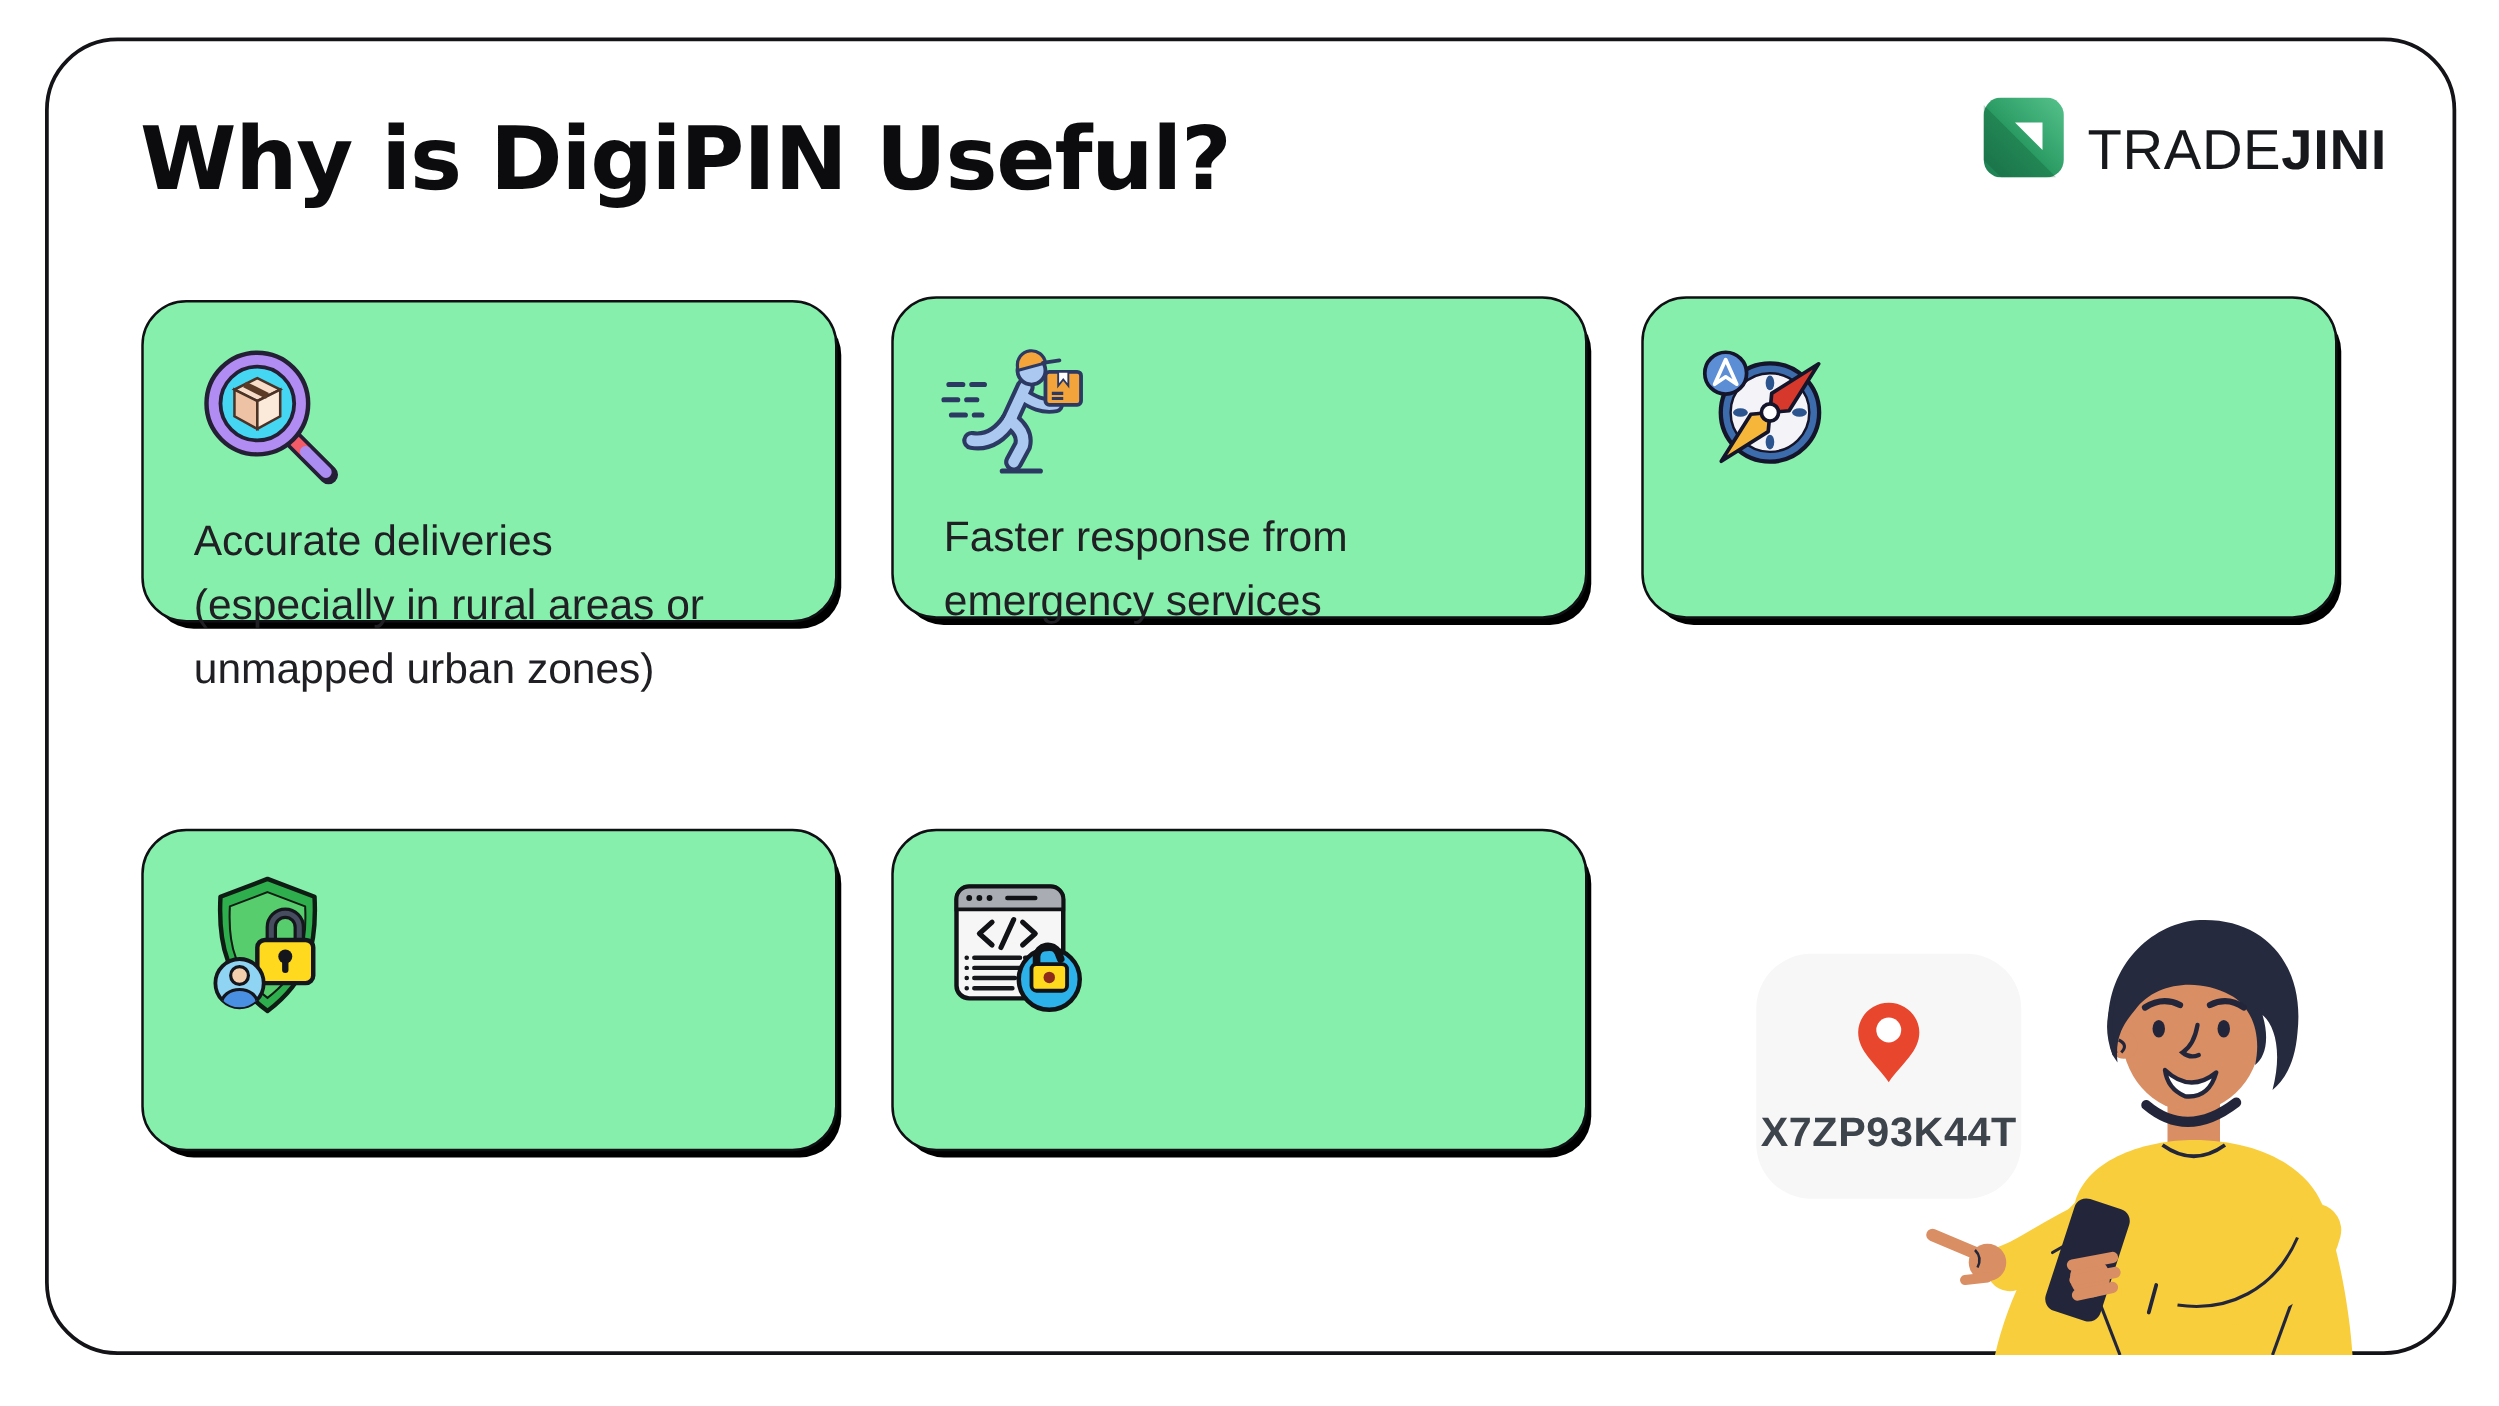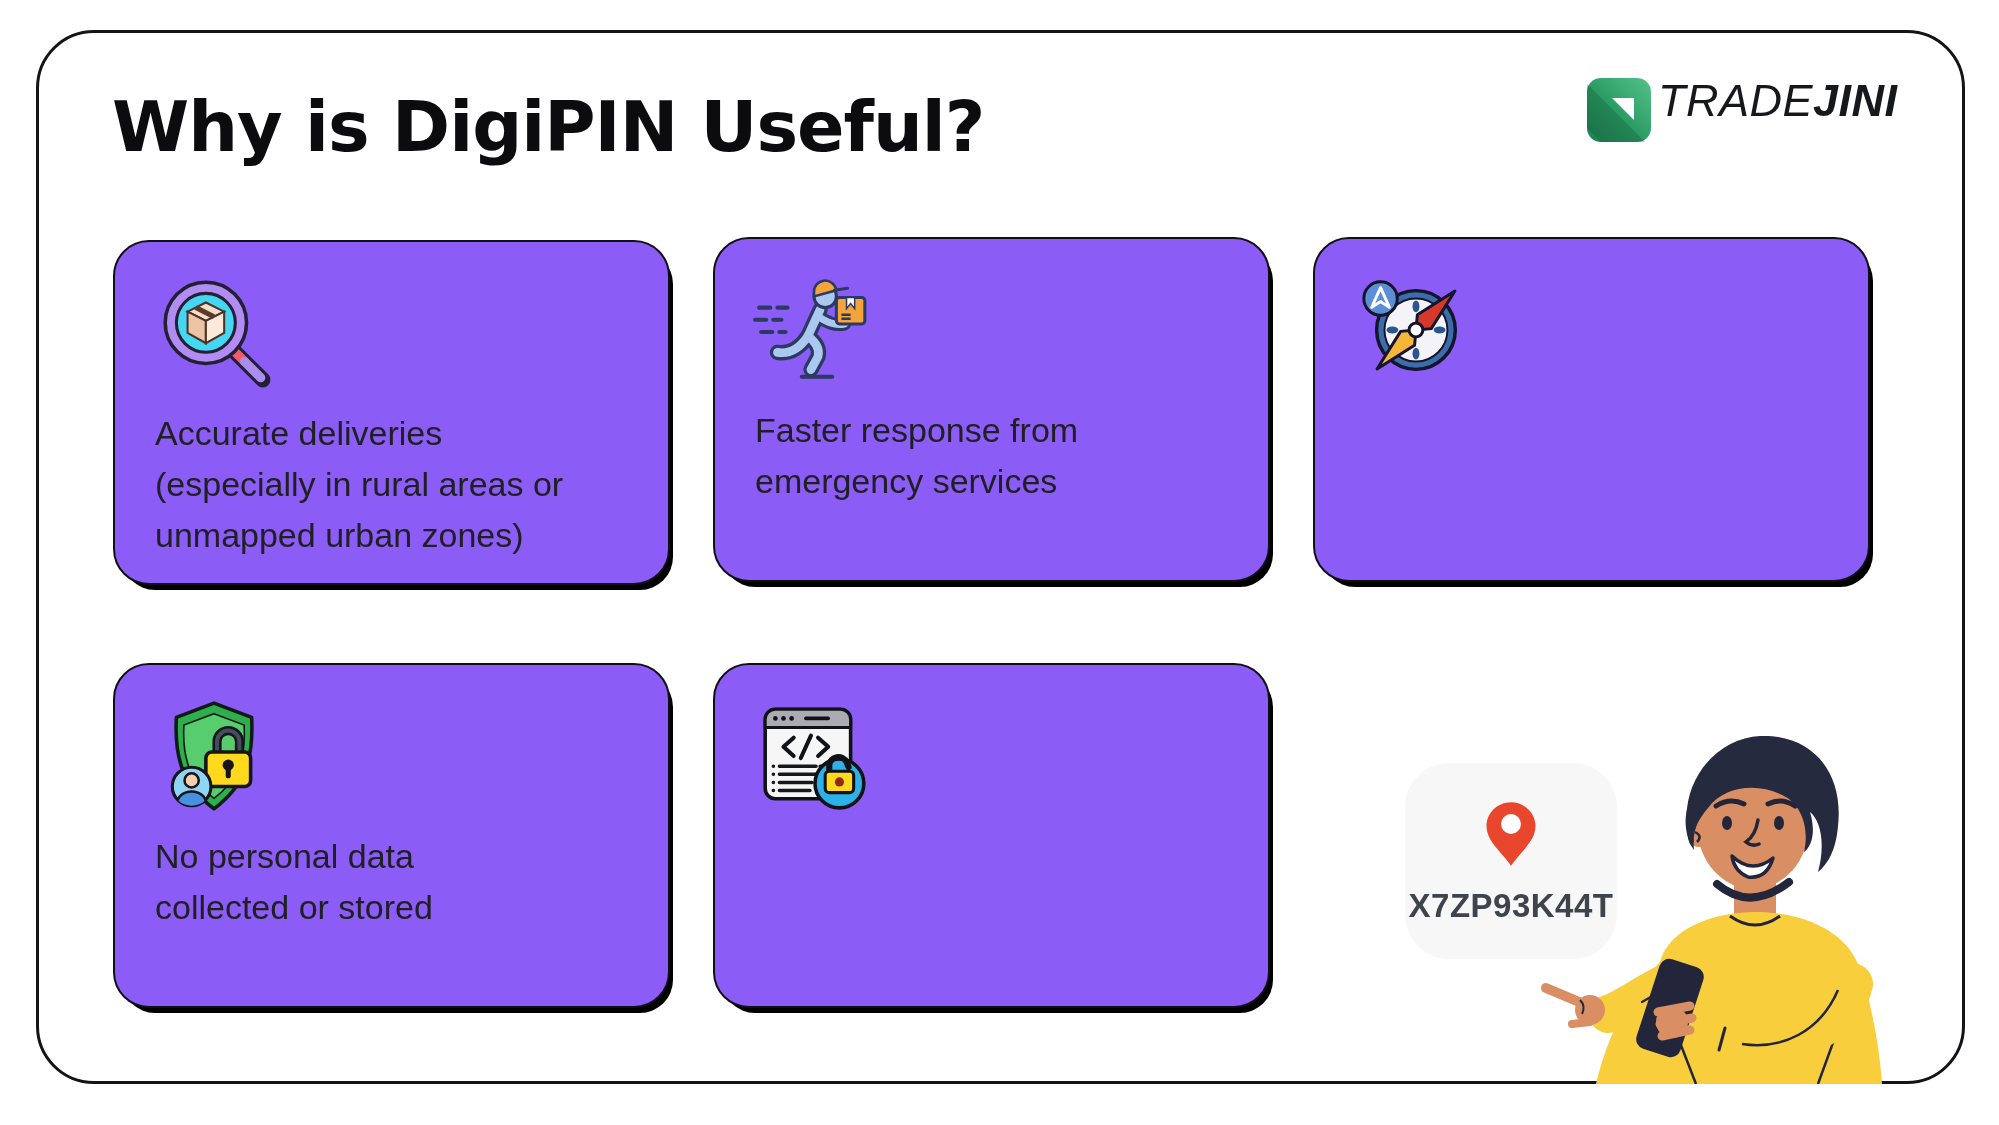--- a/index.html
+++ b/index.html
@@ -9,27 +9,27 @@
   }
   .frame{
     position:absolute;left:36px;top:30px;width:1923px;height:1048px;
     border:3px solid #141418;border-radius:58px;background:#ffffff;box-sizing:content-box;
   }
   .page-title{
     position:absolute;left:112px;top:92px;margin:0;
     font-family:"DejaVu Sans",sans-serif;
     font-size:70px;font-weight:800;letter-spacing:-1px;color:#0c0c0f;line-height:1;
   }
-  .logo{position:absolute;left:1586px;top:78px;display:flex;align-items:flex-start;gap:6px;font-style:italic;}
+  .logo{position:absolute;left:1586px;top:78px;display:flex;align-items:flex-end;gap:18px;}
   .logo-mark svg{width:66px;height:64px;display:block;}
   .logo-text{font-size:45px;color:#17181c;letter-spacing:.5px;font-weight:400;line-height:1;}
   .logo-text b{font-weight:800;}
 
   .card{
-    position:absolute;width:557px;height:345px;background:#8b5cf6;
+    position:absolute;width:557px;height:258px;background:#86efac;
     border:2.5px solid #101014;border-radius:36px;box-sizing:border-box;
     box-shadow:6px 8px 0 -3px #000000;
   }
   .c1{left:113px;top:240px;}
   .c2{left:713px;top:237px;}
   .c3{left:1313px;top:237px;}
   .c4{left:113px;top:663px;}
   .c5{left:713px;top:663px;}
   .card .icon{position:absolute;left:38px;top:30px;display:block;}
   .card .icon svg{width:122px;height:122px;display:block;}
@@ -163,22 +163,20 @@
       <rect x="52" y="56" width="44" height="34" rx="6" fill="#ffd91e" stroke="#14161c" stroke-width="3.5"></rect>
       <circle cx="74" cy="69" r="5.5" fill="#14161c"></circle>
       <rect x="71.5" y="71" width="5" height="11" rx="2.5" fill="#14161c"></rect>
       <circle cx="38" cy="90" r="19" fill="#8fd4f2" stroke="#14161c" stroke-width="3"></circle>
       <g clip-path="url(#badgeClip)">
         <circle cx="38" cy="84" r="7" fill="#f3cfae" stroke="#14161c" stroke-width="2.5"></circle>
         <path d="M24,106 a14,11 0 0 1 28,0 v6 h-28 z" fill="#4a90e2" stroke="#14161c" stroke-width="2.5"></path>
       </g>
     </svg>
   </span>
-  <p class="card-text">No personal data
-collected or stored</p>
 </section>
 
 <section class="card c5">
   <span class="icon">
     <svg viewBox="0 0 120 120">
       <rect x="12" y="14" width="84" height="88" rx="10" fill="#f6f6f6" stroke="#101216" stroke-width="3.5"></rect>
       <path d="M12,32 V24 a10,10 0 0 1 10,-10 h64 a10,10 0 0 1 10,10 v8 z" fill="#a9adb3" stroke="#101216" stroke-width="3"></path>
       <circle cx="22" cy="23" r="2.3" fill="#101216"></circle>
       <circle cx="30" cy="23" r="2.3" fill="#101216"></circle>
       <circle cx="38" cy="23" r="2.3" fill="#101216"></circle>

